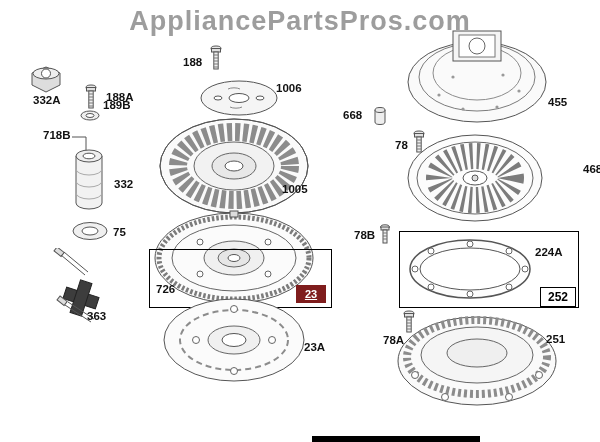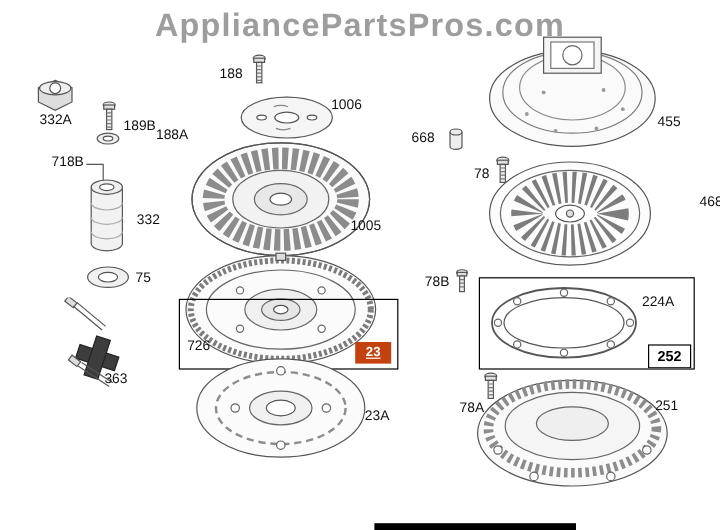--- a/index.html
+++ b/index.html
@@ -6,27 +6,27 @@
   #stage{
     position:relative;width:600px;height:442px;background:#ffffff;
     font-family:"Liberation Sans",sans-serif;overflow:hidden;border-radius:30px;
   }
   .watermark{
     position:absolute;top:6px;left:0;width:600px;text-align:center;
     font-size:27px;font-weight:bold;color:#9d9d9d;letter-spacing:1px;
     user-select:none;
   }
   .plabel{
-    position:absolute;font-size:11.5px;font-weight:normal;color:#111;
+    position:absolute;font-size:11.5px;font-weight:bold;color:#111;
     white-space:nowrap;
   }
   .part-svg{position:absolute;}
   .asm-box{position:absolute;border:1.4px solid #000;}
   .box-dark{
-    position:absolute;background:#c2410c;color:#fff;font-size:11px;font-weight:bold;
+    position:absolute;background:#7f1d1d;color:#fff;font-size:11px;font-weight:bold;
     display:flex;align-items:center;justify-content:center;text-decoration:underline;
   }
   .box-light{
     position:absolute;background:#fff;border:1.6px solid #000;color:#000;
     font-size:12px;font-weight:bold;display:flex;align-items:center;justify-content:center;
   }
   .bottom-bar{position:absolute;background:#000;}
 </style>
 </head>
 <body>
@@ -41,21 +41,21 @@
     <circle cx="21" cy="9.5" r="4.5" fill="#fff" stroke="#555"></circle>
   </svg>
   <div class="plabel" style="left:33px;top:94px;">332A</div>
 
   <svg class="part-svg" style="left:84px;top:84px;" width="14" height="28">
     <ellipse cx="7" cy="3.5" rx="5" ry="2.5" fill="#e8e8e8" stroke="#555"></ellipse>
     <rect x="2.5" y="3.5" width="9" height="3.5" fill="#e0e0e0" stroke="#555"></rect>
     <rect x="4.8" y="7" width="4.4" height="17" fill="#eee" stroke="#555"></rect>
     <path d="M4.8 10 h4.4 M4.8 13 h4.4 M4.8 16 h4.4 M4.8 19 h4.4 M4.8 22 h4.4" stroke="#777" stroke-width="1"></path>
   </svg>
-  <div class="plabel" style="left:106px;top:107px;margin-left:24px;">188A</div>
+  <div class="plabel" style="left:106px;top:91px;">188A</div>
 
   <svg class="part-svg" style="left:80px;top:110px;" width="20" height="11">
     <ellipse cx="10" cy="5.5" rx="9" ry="4.5" fill="#eee" stroke="#555"></ellipse>
     <ellipse cx="10" cy="5.5" rx="4" ry="2" fill="#fff" stroke="#555"></ellipse>
   </svg>
   <div class="plabel" style="left:103px;top:99px;">189B</div>
 
   <div class="plabel" style="left:43px;top:129px;">718B</div>
   <svg class="part-svg" style="left:70px;top:133px;" width="30" height="22">
     <polyline points="2,4 16,4 16,20" fill="none" stroke="#555"></polyline>
@@ -111,21 +111,21 @@
   <div class="plabel" style="left:276px;top:82px;">1006</div>
 
   <svg class="part-svg" style="left:157px;top:116px;" width="155" height="100">
     <ellipse cx="77" cy="50" rx="74" ry="47" fill="#fafafa" stroke="#555"></ellipse>
     <ellipse cx="77" cy="50" rx="56" ry="34" fill="none" stroke="#8c8c8c" stroke-width="18" stroke-dasharray="5 3"></ellipse>
     <ellipse cx="77" cy="50" rx="74" ry="47" fill="none" stroke="#555"></ellipse>
     <ellipse cx="77" cy="50" rx="40" ry="24" fill="#f2f2f2" stroke="#666"></ellipse>
     <ellipse cx="77" cy="50" rx="22" ry="13" fill="#e8e8e8" stroke="#666"></ellipse>
     <ellipse cx="77" cy="50" rx="9" ry="5" fill="#fff" stroke="#555"></ellipse>
   </svg>
-  <div class="plabel" style="left:292px;top:183px;">1005</div>
+  <div class="plabel" style="left:282px;top:183px;">1005</div>
 
   <svg class="part-svg" style="left:152px;top:210px;" width="165" height="98">
     <ellipse cx="82" cy="48" rx="79" ry="45" fill="#fbfbfb" stroke="#555"></ellipse>
     <ellipse cx="82" cy="48" rx="75" ry="41" fill="none" stroke="#7c7c7c" stroke-width="5" stroke-dasharray="2.5 2"></ellipse>
     <ellipse cx="82" cy="48" rx="62" ry="33" fill="none" stroke="#666"></ellipse>
     <ellipse cx="82" cy="48" rx="30" ry="17" fill="#f0f0f0" stroke="#666"></ellipse>
     <ellipse cx="82" cy="48" rx="16" ry="9" fill="#e6e6e6" stroke="#666"></ellipse>
     <ellipse cx="82" cy="48" rx="6" ry="3.5" fill="#fff" stroke="#555"></ellipse>
     <circle cx="48" cy="32" r="3" fill="#fff" stroke="#666"></circle>
     <circle cx="116" cy="32" r="3" fill="#fff" stroke="#666"></circle>

